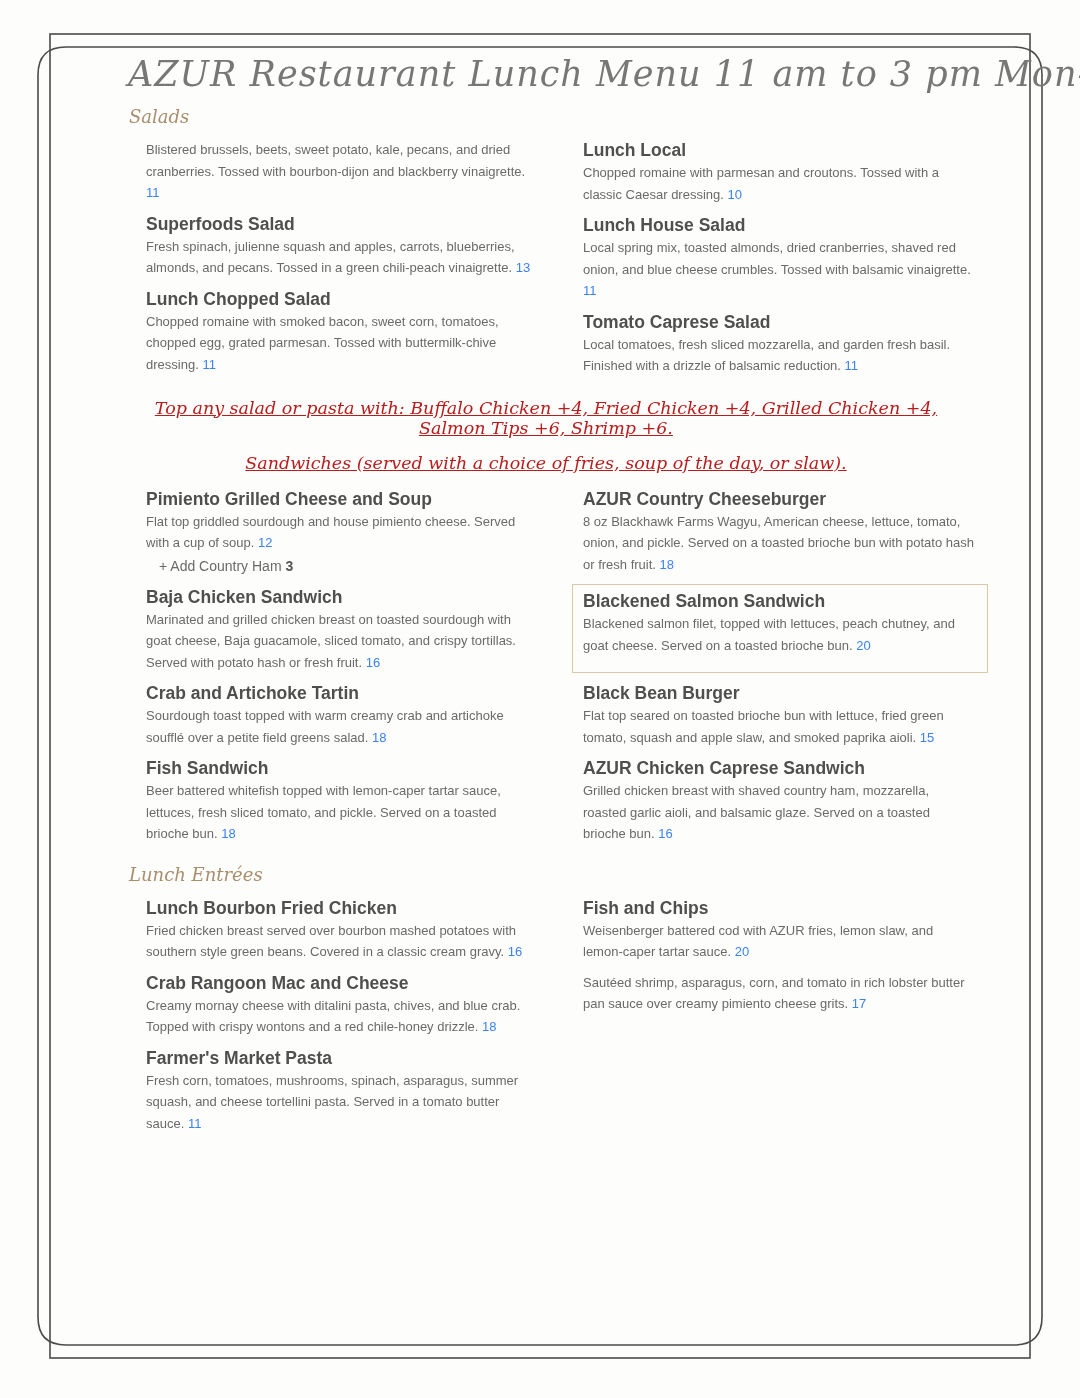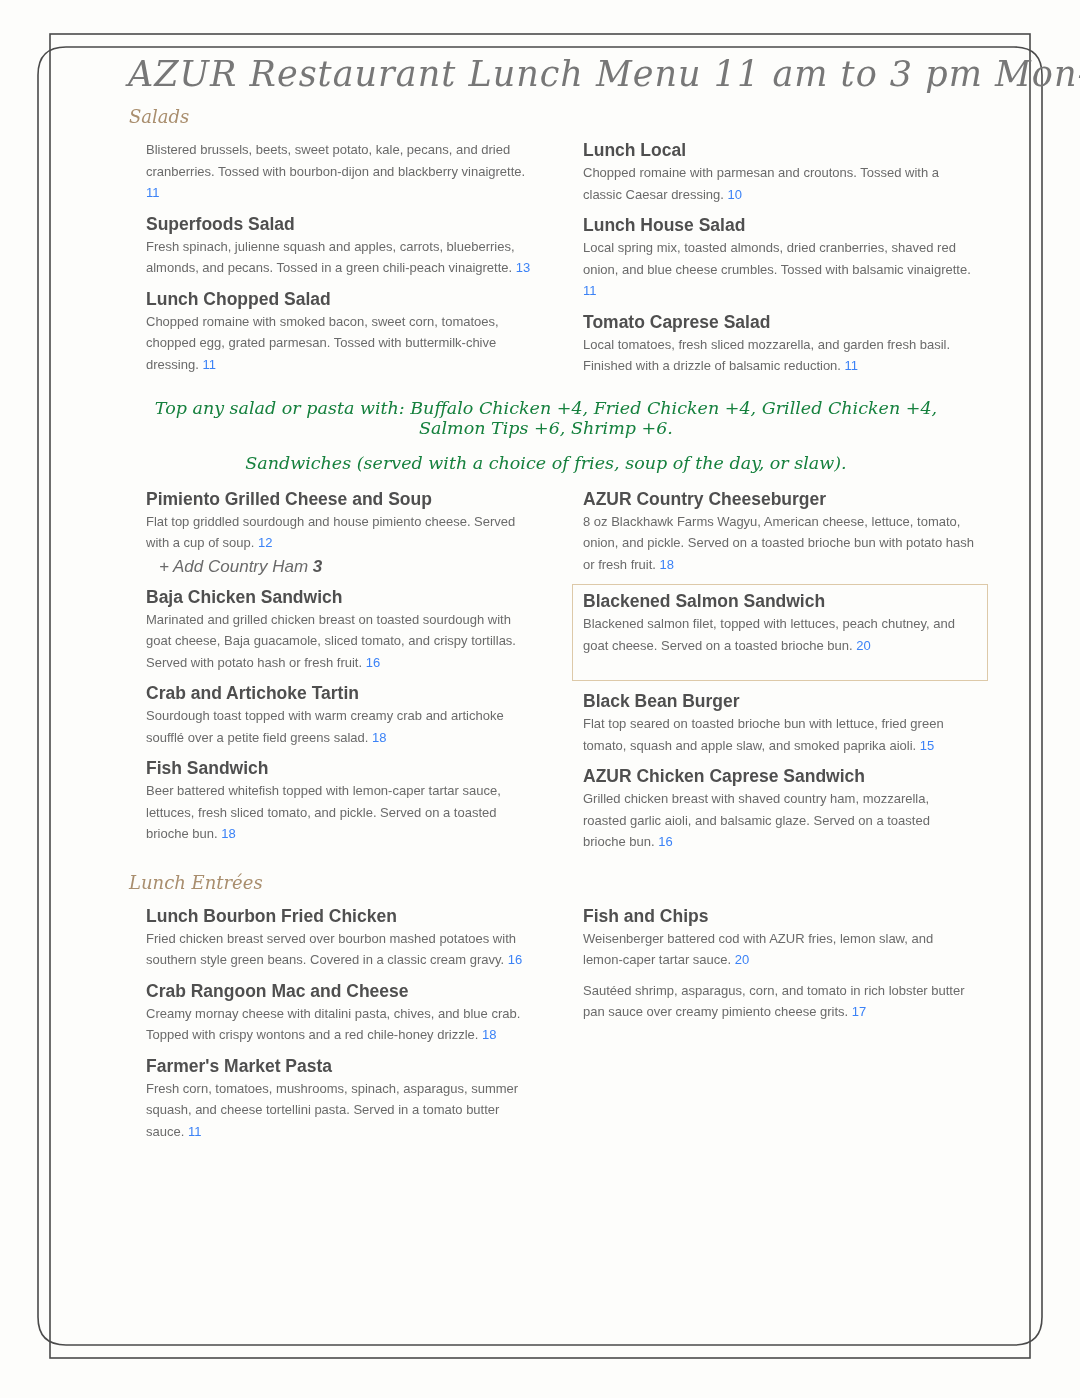--- a/index.html
+++ b/index.html
@@ -19,33 +19,34 @@
     text-align:center;letter-spacing:1px;
     margin:0 0 12px 0;white-space:nowrap;
   }
   .section-label{
     font-family:"DejaVu Serif",serif;font-style:italic;
     color:#a98e6e;font-size:18px;
     margin:10px 0 12px 0;
   }
   .section-note{
     font-family:"DejaVu Serif",serif;font-style:italic;
-    color:#15803d;font-size:17.5px;text-align:center;
+    color:#b91c1c;font-size:17.5px;text-align:center;
     margin:12px 0 15px 0;
+    text-decoration:underline;
   }
   .columns{display:grid;grid-template-columns:392px 392px;column-gap:45px;margin-left:17px;}
   .item{margin:0 0 9px 0;}
   .item-name{font-weight:bold;color:#4f4f4f;font-size:17.5px;line-height:23px;}
   .item-desc{color:#6a6a6a;font-size:13px;line-height:21.5px;}
   .item-desc .price{color:#3b82f6;font-weight:normal;text-align:right;}
-  .item-addon{font-style:italic;color:#6a6a6a;font-size:17px;line-height:21px;margin:2px 0 2px 13px;}
+  .item-addon{color:#6a6a6a;font-size:14px;line-height:21px;margin:2px 0 2px 13px;}
   .item-addon .price{color:#555555;font-weight:bold;}
   .item.highlighted{
     border:1px solid #ddc9a8;
-    padding:5px 10px 24px 10px;
+    padding:5px 10px 16px 10px;
     margin-left:-11px;margin-right:-13px;
     margin-bottom:9px;margin-top:2px;
   }
   .menu-section{margin:1px;}
 </style>
 </head>
 <body>
 
 <div class="page">
 

